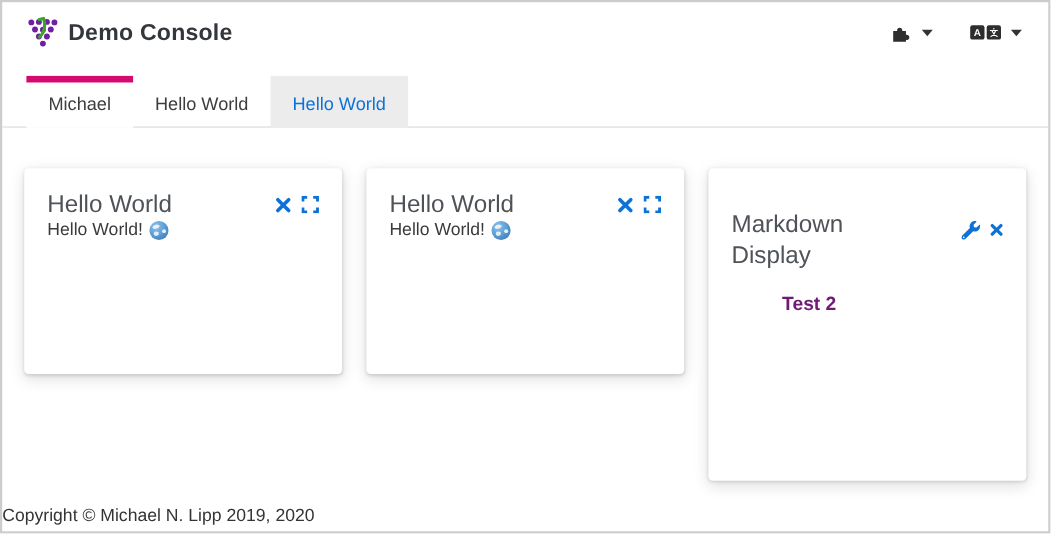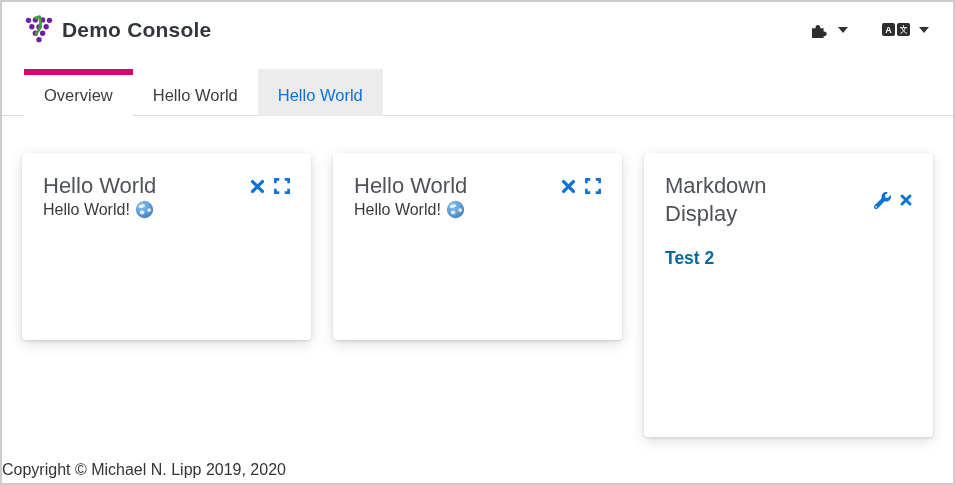--- a/index.html
+++ b/index.html
@@ -36,25 +36,25 @@
 
   
   .main { flex:1 1 auto; padding:25px 20px 0 20px; display:flex; align-items:flex-start; gap:22px; }
   .card { width:289px; background:#fff; border-radius:4px;
           box-shadow:0 1px 3px rgba(0,0,0,.13), 0 4px 14px rgba(0,0,0,.13);
           padding:19px 21px; display:flex; flex-direction:column; }
   .card.small { height:187px; }
   .card.tall  { height:284px; }
   .card-header { display:flex; align-items:center; justify-content:space-between; }
   .card-title { font-size:22px; font-weight:400; color:#4f5358; line-height:1.28; }
-  .card.tall .card-title { max-width:175px; }
+  .card.tall .card-title { max-width:175px;margin-top:18px; }
   .card-actions { display:flex; align-items:center; gap:9px; }
   .icon-btn { display:inline-flex; cursor:pointer; line-height:0; }
   .card-body { margin-top:0; font-size:16px; color:#3a3a3a; display:flex; align-items:center; gap:5px; }
-  .card.tall .card-body { font-size:17.5px; font-weight:700; color:#0369a1; margin-top:20px; }
+  .card.tall .card-body { font-size:17.5px; font-weight:700; color:#701a75; margin-top:20px;margin-left:46px; }
 
   
   .footer { flex:0 0 auto; font-size:16px; color:#343434; padding:12px 0 11px; }
   .scroll-strip { flex:0 0 auto; height:5px; background:#d9d6d1; width:100%; }
 </style>
 </head>
 <body>
 
 <div class="window">
 
@@ -91,21 +91,21 @@
               <path d="M5 0.7 v0.9 M1.4 3 h7.2 M6.6 3.8 C6 6 4.2 8 2 9.2 M3.4 3.8 C4.2 6 6 8 8.4 9.2" fill="none" stroke="#ffffff" stroke-width="1.1" stroke-linecap="round"></path>
             </svg>
           </span>
         </span>
         <span class="caret"></span>
       </div>
     </div>
   </div>
 
   <div class="tabbar">
-    <div class="tab active">Overview</div>
+    <div class="tab active">Michael</div>
     <div class="tab">Hello World</div>
     <div class="tab highlight">Hello World</div>
   </div>
 
   <div class="main">
 
     <div class="card small">
       <div class="card-header">
         <div class="card-title">Hello World</div>
         <div class="card-actions">

